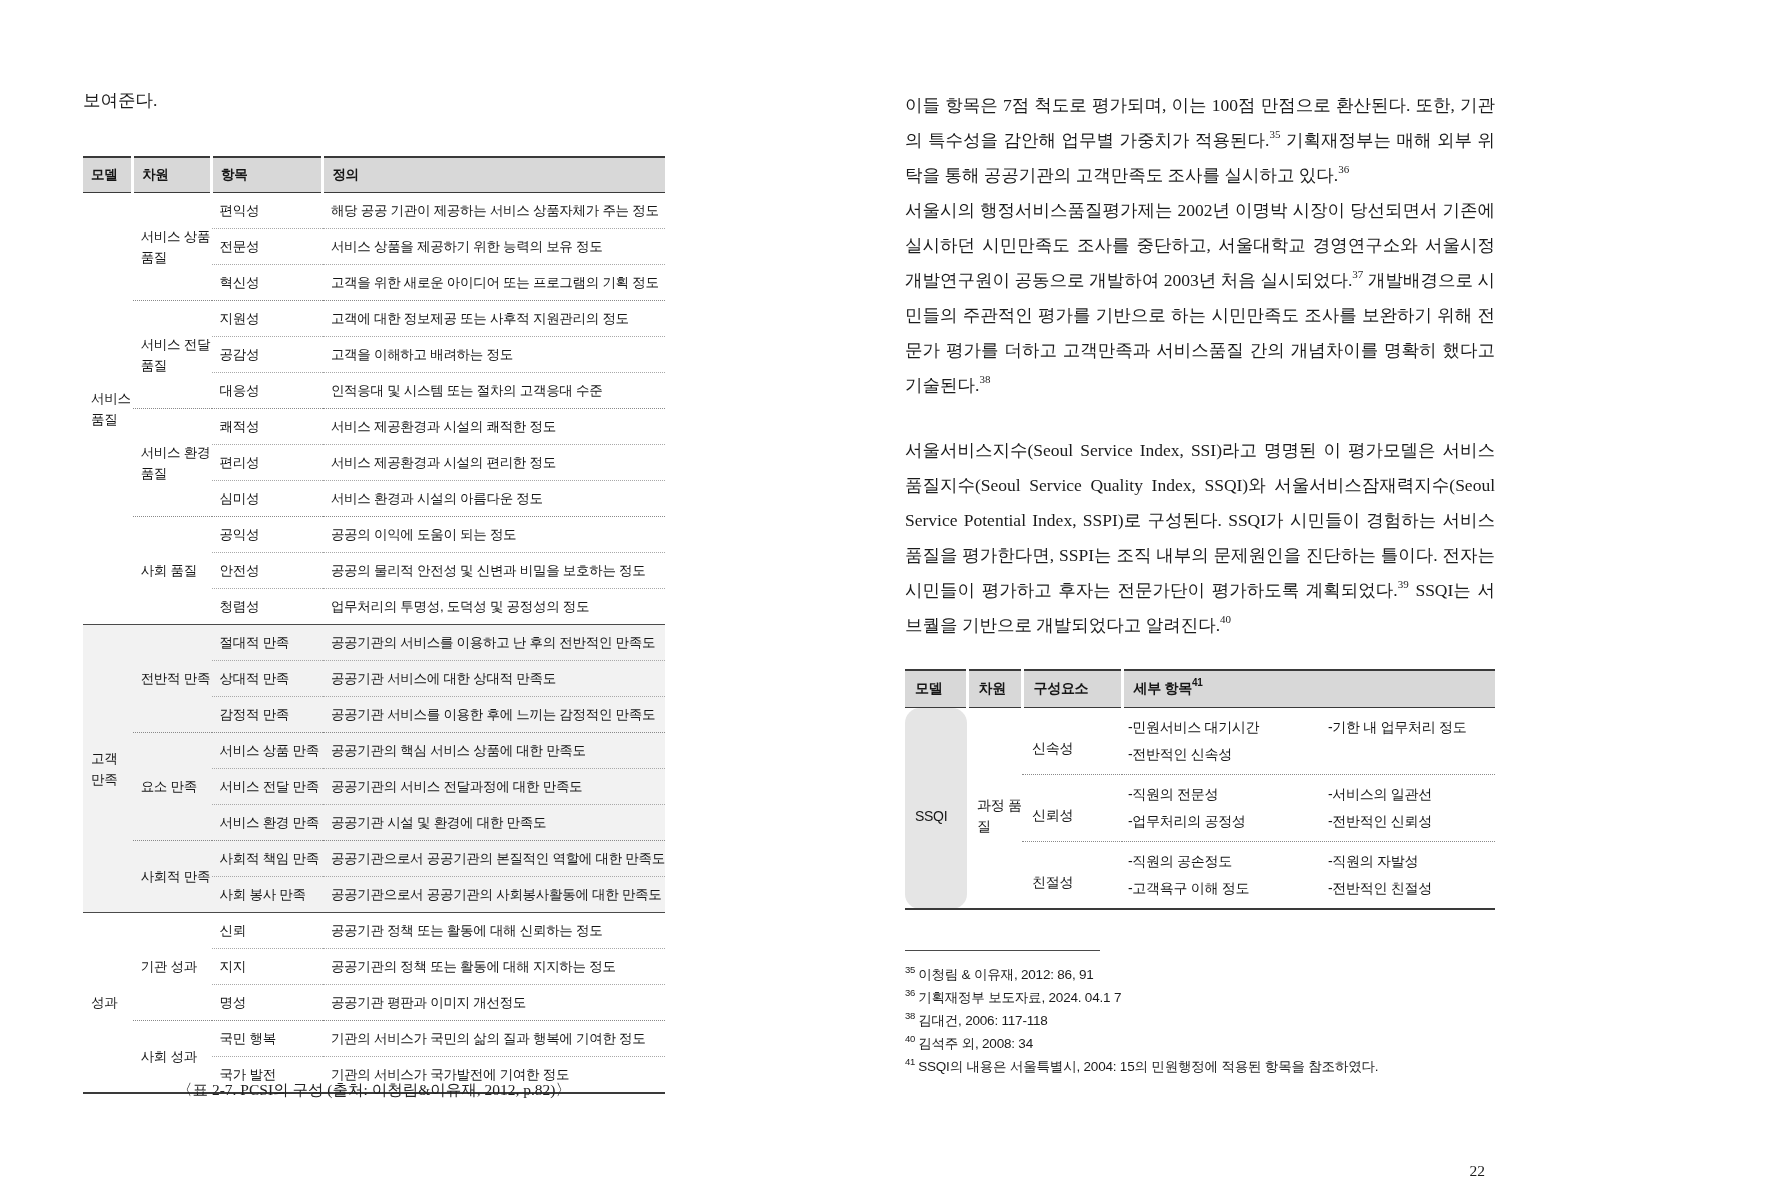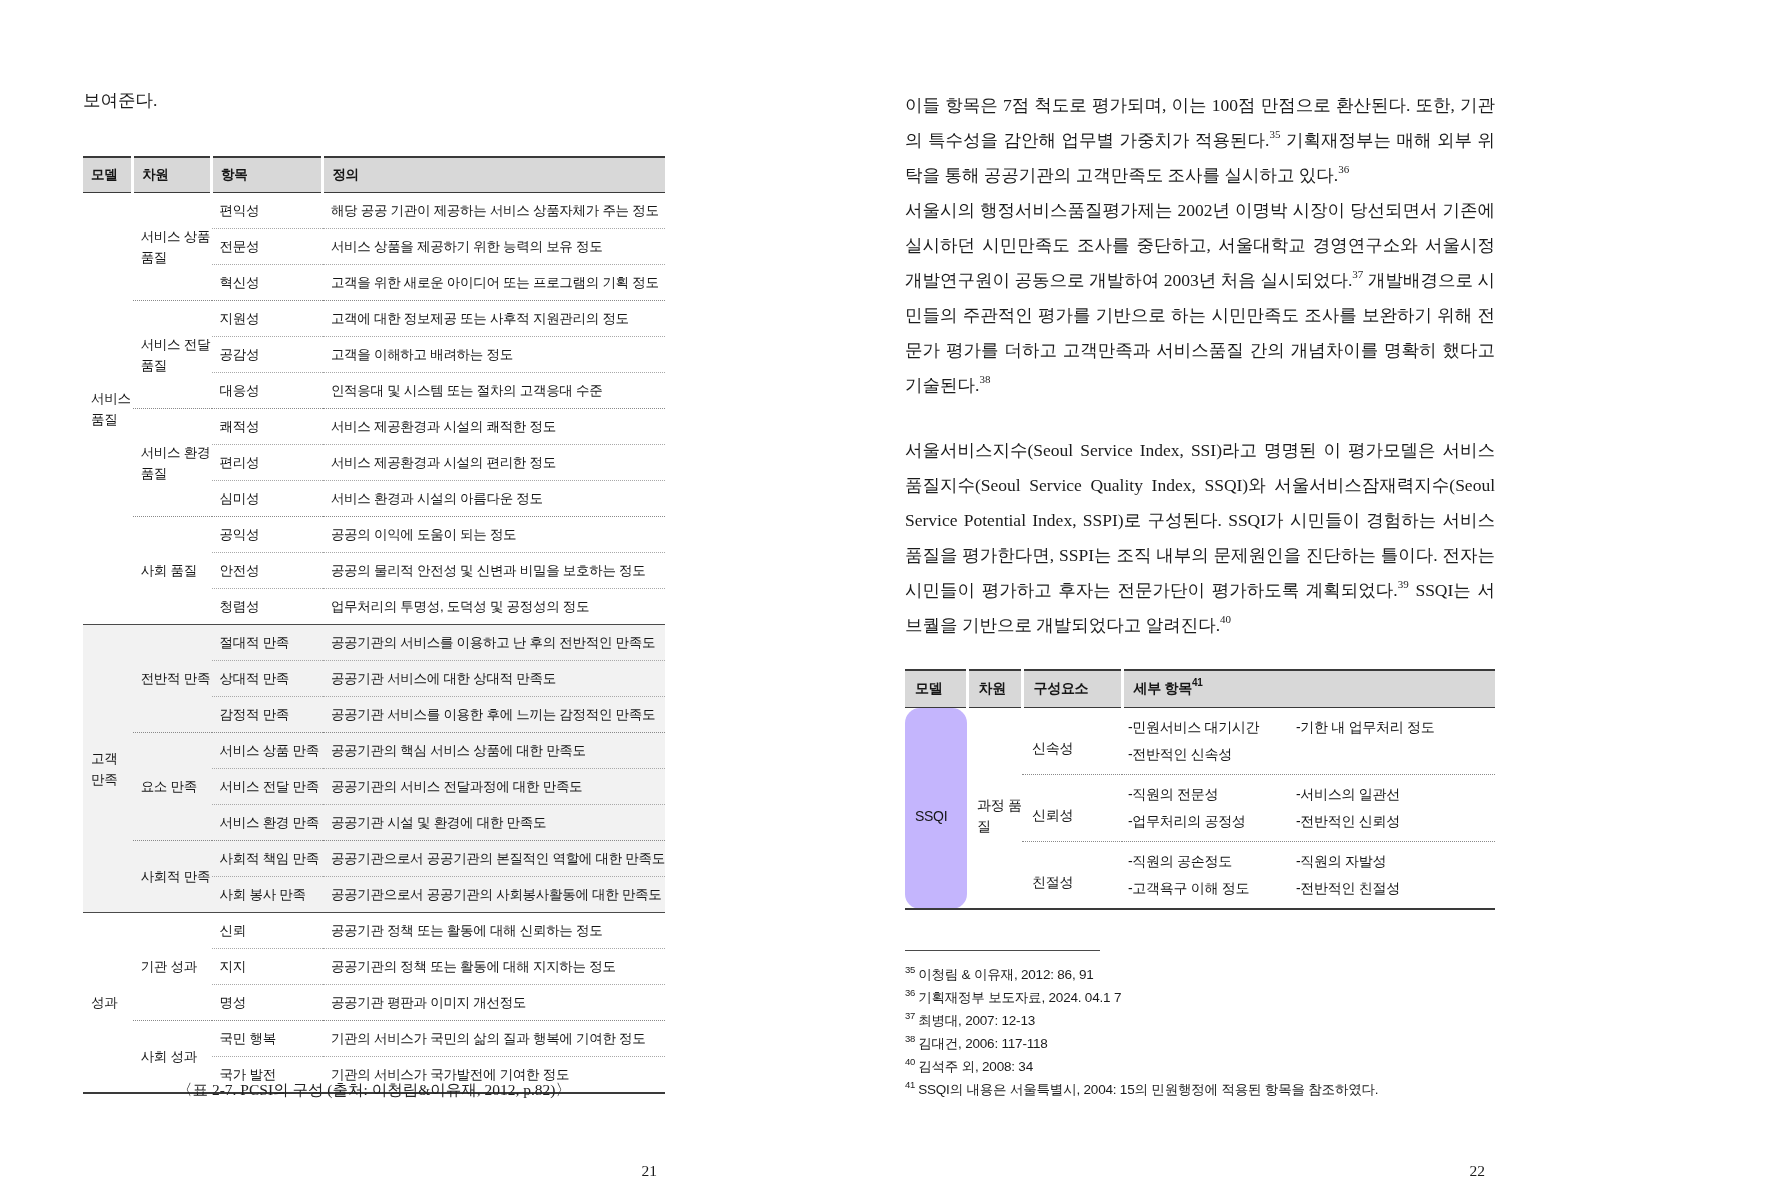--- a/index.html
+++ b/index.html
@@ -38,24 +38,24 @@
   sup{font-size:11px;line-height:0;position:relative;top:-1px;vertical-align:super;}
 
   table.ssqi{width:100%;margin-top:26px;border-collapse:collapse;
              font-family:"Liberation Sans","DejaVu Sans",sans-serif;font-size:14px;
              letter-spacing:-0.3px;color:#151515;border-top:2px solid #3a3a3a;border-bottom:2px solid #3a3a3a;}
   table.ssqi th{background:#d8d8d8;text-align:left;font-weight:600;height:36px;
                 padding:0 0 0 10px;border-bottom:1px solid #3a3a3a;white-space:nowrap;}
   table.ssqi th + th{border-left:3px solid #ffffff;}
   table.ssqi th sup{font-size:10px;}
   table.ssqi td{vertical-align:middle;padding:16px 0 0 10px;}
-  table.ssqi td.smodel{background:#c4b5fd;border-radius:15px;}
+  table.ssqi td.smodel{background:#e5e5e5;border-radius:15px;}
   table.ssqi td.sdim{white-space:normal;line-height:21px;}
   table.ssqi td.detail{padding:6px 0 6px 6px;}
-  table.ssqi .dline{display:flex;line-height:27px;white-space:nowrap;}
+  table.ssqi .dline{display:flex;line-height:27px;white-space:nowrap;gap:32px;}
   table.ssqi .dline span:first-child{display:inline-block;min-width:168px;}
   table.ssqi tr.rsep td{border-top:1px dotted #8a8a8a;}
 
   .footnotes{margin-top:40px;font-family:"Liberation Sans","DejaVu Sans",sans-serif;
              font-size:13.5px;letter-spacing:-0.2px;color:#1b1b1b;}
   .fnrule{width:195px;border-top:1.4px solid #4a4a4a;margin-bottom:12px;}
   .fn{line-height:23px;white-space:nowrap;}
   .fn sup{font-size:9.5px;margin-right:3px;}
 </style>
 </head>
@@ -191,21 +191,20 @@
             <td class="def bdim">기관의 서비스가 국민의 삶의 질과 행복에 기여한 정도</td>
           </tr>
           <tr>
             <td class="item brow">국가 발전</td>
             <td class="def brow">기관의 서비스가 국가발전에 기여한 정도</td>
           </tr>
         </tbody>
     </table>
 
     <p class="caption">〈표 2-7. PCSI의 구성 (출처: 이청림&amp;이유재, 2012, p.82)〉</p>
-    <div class="pagenum pagenum-left">21</div>
   </div>
 
   <div class="page page-right">
     <div class="col">
       <p class="body">이들 항목은 7점 척도로 평가되며, 이는 100점 만점으로 환산된다. 또한, 기관의 특수성을 감안해 업무별 가중치가 적용된다.<sup>35</sup> 기획재정부는 매해 외부 위탁을 통해 공공기관의 고객만족도 조사를 실시하고 있다.<sup>36</sup></p>
       <p class="body">서울시의 행정서비스품질평가제는 2002년 이명박 시장이 당선되면서 기존에 실시하던 시민만족도 조사를 중단하고, 서울대학교 경영연구소와 서울시정개발연구원이 공동으로 개발하여 2003년 처음 실시되었다.<sup>37</sup> 개발배경으로 시민들의 주관적인 평가를 기반으로 하는 시민만족도 조사를 보완하기 위해 전문가 평가를 더하고 고객만족과 서비스품질 간의 개념차이를 명확히 했다고 기술된다.<sup>38</sup></p>
       <p class="body p3">서울서비스지수(Seoul Service Index, SSI)라고 명명된 이 평가모델은 서비스 품질지수(Seoul Service Quality Index, SSQI)와 서울서비스잠재력지수(Seoul Service Potential Index, SSPI)로 구성된다. SSQI가 시민들이 경험하는 서비스 품질을 평가한다면, SSPI는 조직 내부의 문제원인을 진단하는 틀이다. 전자는 시민들이 평가하고 후자는 전문가단이 평가하도록 계획되었다.<sup>39</sup> SSQI는 서브퀄을 기반으로 개발되었다고 알려진다.<sup>40</sup></p>
 
       <table class="ssqi">
         <colgroup>
@@ -264,21 +263,20 @@
               </td>
             </tr>
           </tbody>
       </table>
 
       <div class="footnotes">
         <div class="fnrule"></div>
         <div class="fnlist">
             <div class="fn"><sup>35</sup>이청림 &amp; 이유재, 2012: 86, 91</div>
             <div class="fn"><sup>36</sup>기획재정부 보도자료, 2024. 04.1 7</div>
-            <div class="fn"><sup>37</sup>최병대, 2007: 12-13</div>
             <div class="fn"><sup>38</sup>김대건, 2006: 117-118</div>
             <div class="fn"><sup>40</sup>김석주 외, 2008: 34</div>
             <div class="fn"><sup>41</sup>SSQI의 내용은 서울특별시, 2004: 15의 민원행정에 적용된 항목을 참조하였다.</div>
           </div>
       </div>
     </div>
     <div class="pagenum pagenum-right">22</div>
   </div>
 
 </div>

